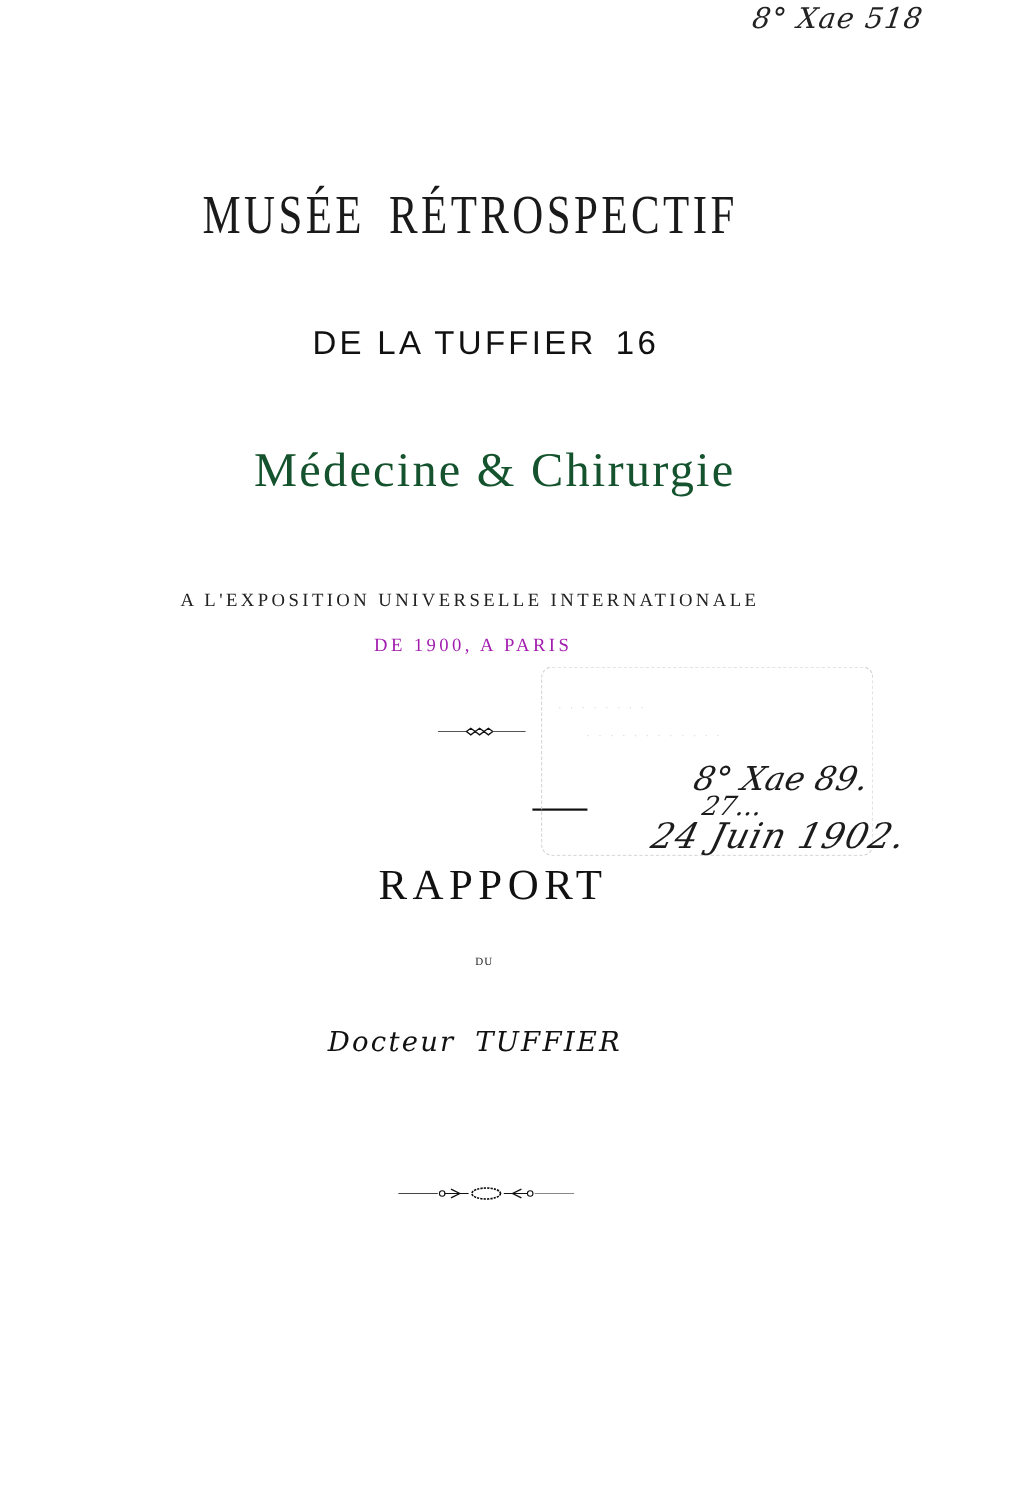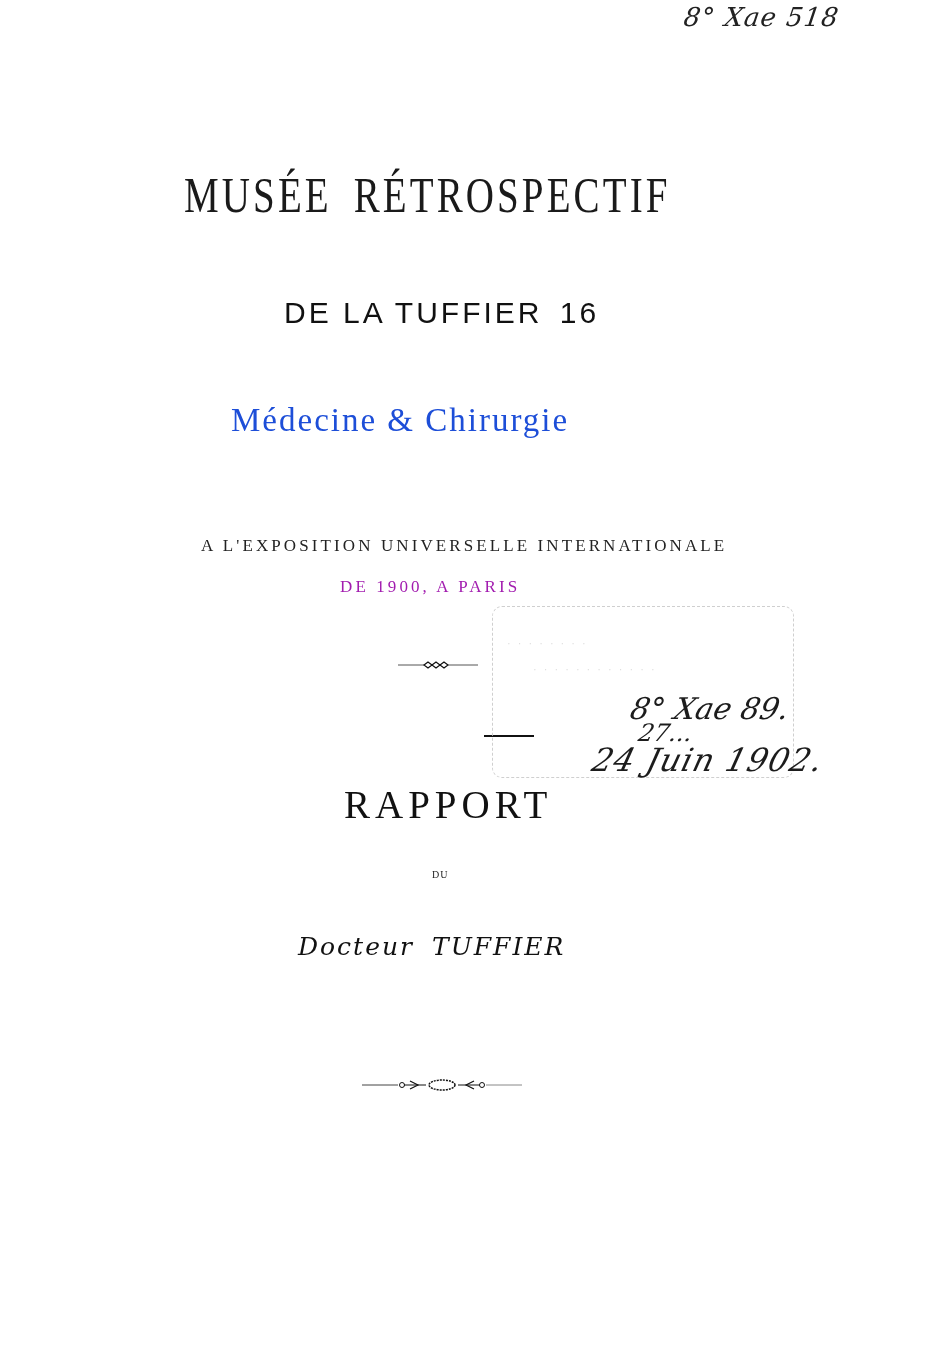--- a/index.html
+++ b/index.html
@@ -26,27 +26,27 @@
   .classe {
     left: 284px; top: 296px;
     font-family: "Liberation Sans", sans-serif;
     font-size: 30px; letter-spacing: 3px; color: #111;
   }
   .classe .gap { display: inline-block; width: 6px; }
 
   .subject {
     left: 231px; top: 402px;
     font-family: "Liberation Serif", serif;
-    font-size: 33px; letter-spacing: 2px; color: #1d4ed8;
+    font-size: 44px; letter-spacing: 2px; color: #14532d;
   }
 
   .expo1 {
     left: 164px; top: 536px;
     font-family: "Liberation Serif", serif;
-    font-size: 17px; letter-spacing: 3.1px; color: #222; margin-left: 37px;
+    font-size: 17px; letter-spacing: 3.1px; color: #222;
   }
   .expo2 {
     left: 340px; top: 577px;
     font-family: "Liberation Serif", serif;
     font-size: 17px; letter-spacing: 3.1px; color: #a21caf;
   }
 
   .orn-small { left: 398px; top: 660px; width: 80px; height: 10px; }
   .rule-short { left: 484px; top: 735px; width: 50px; height: 2px; background: #111; }
 

